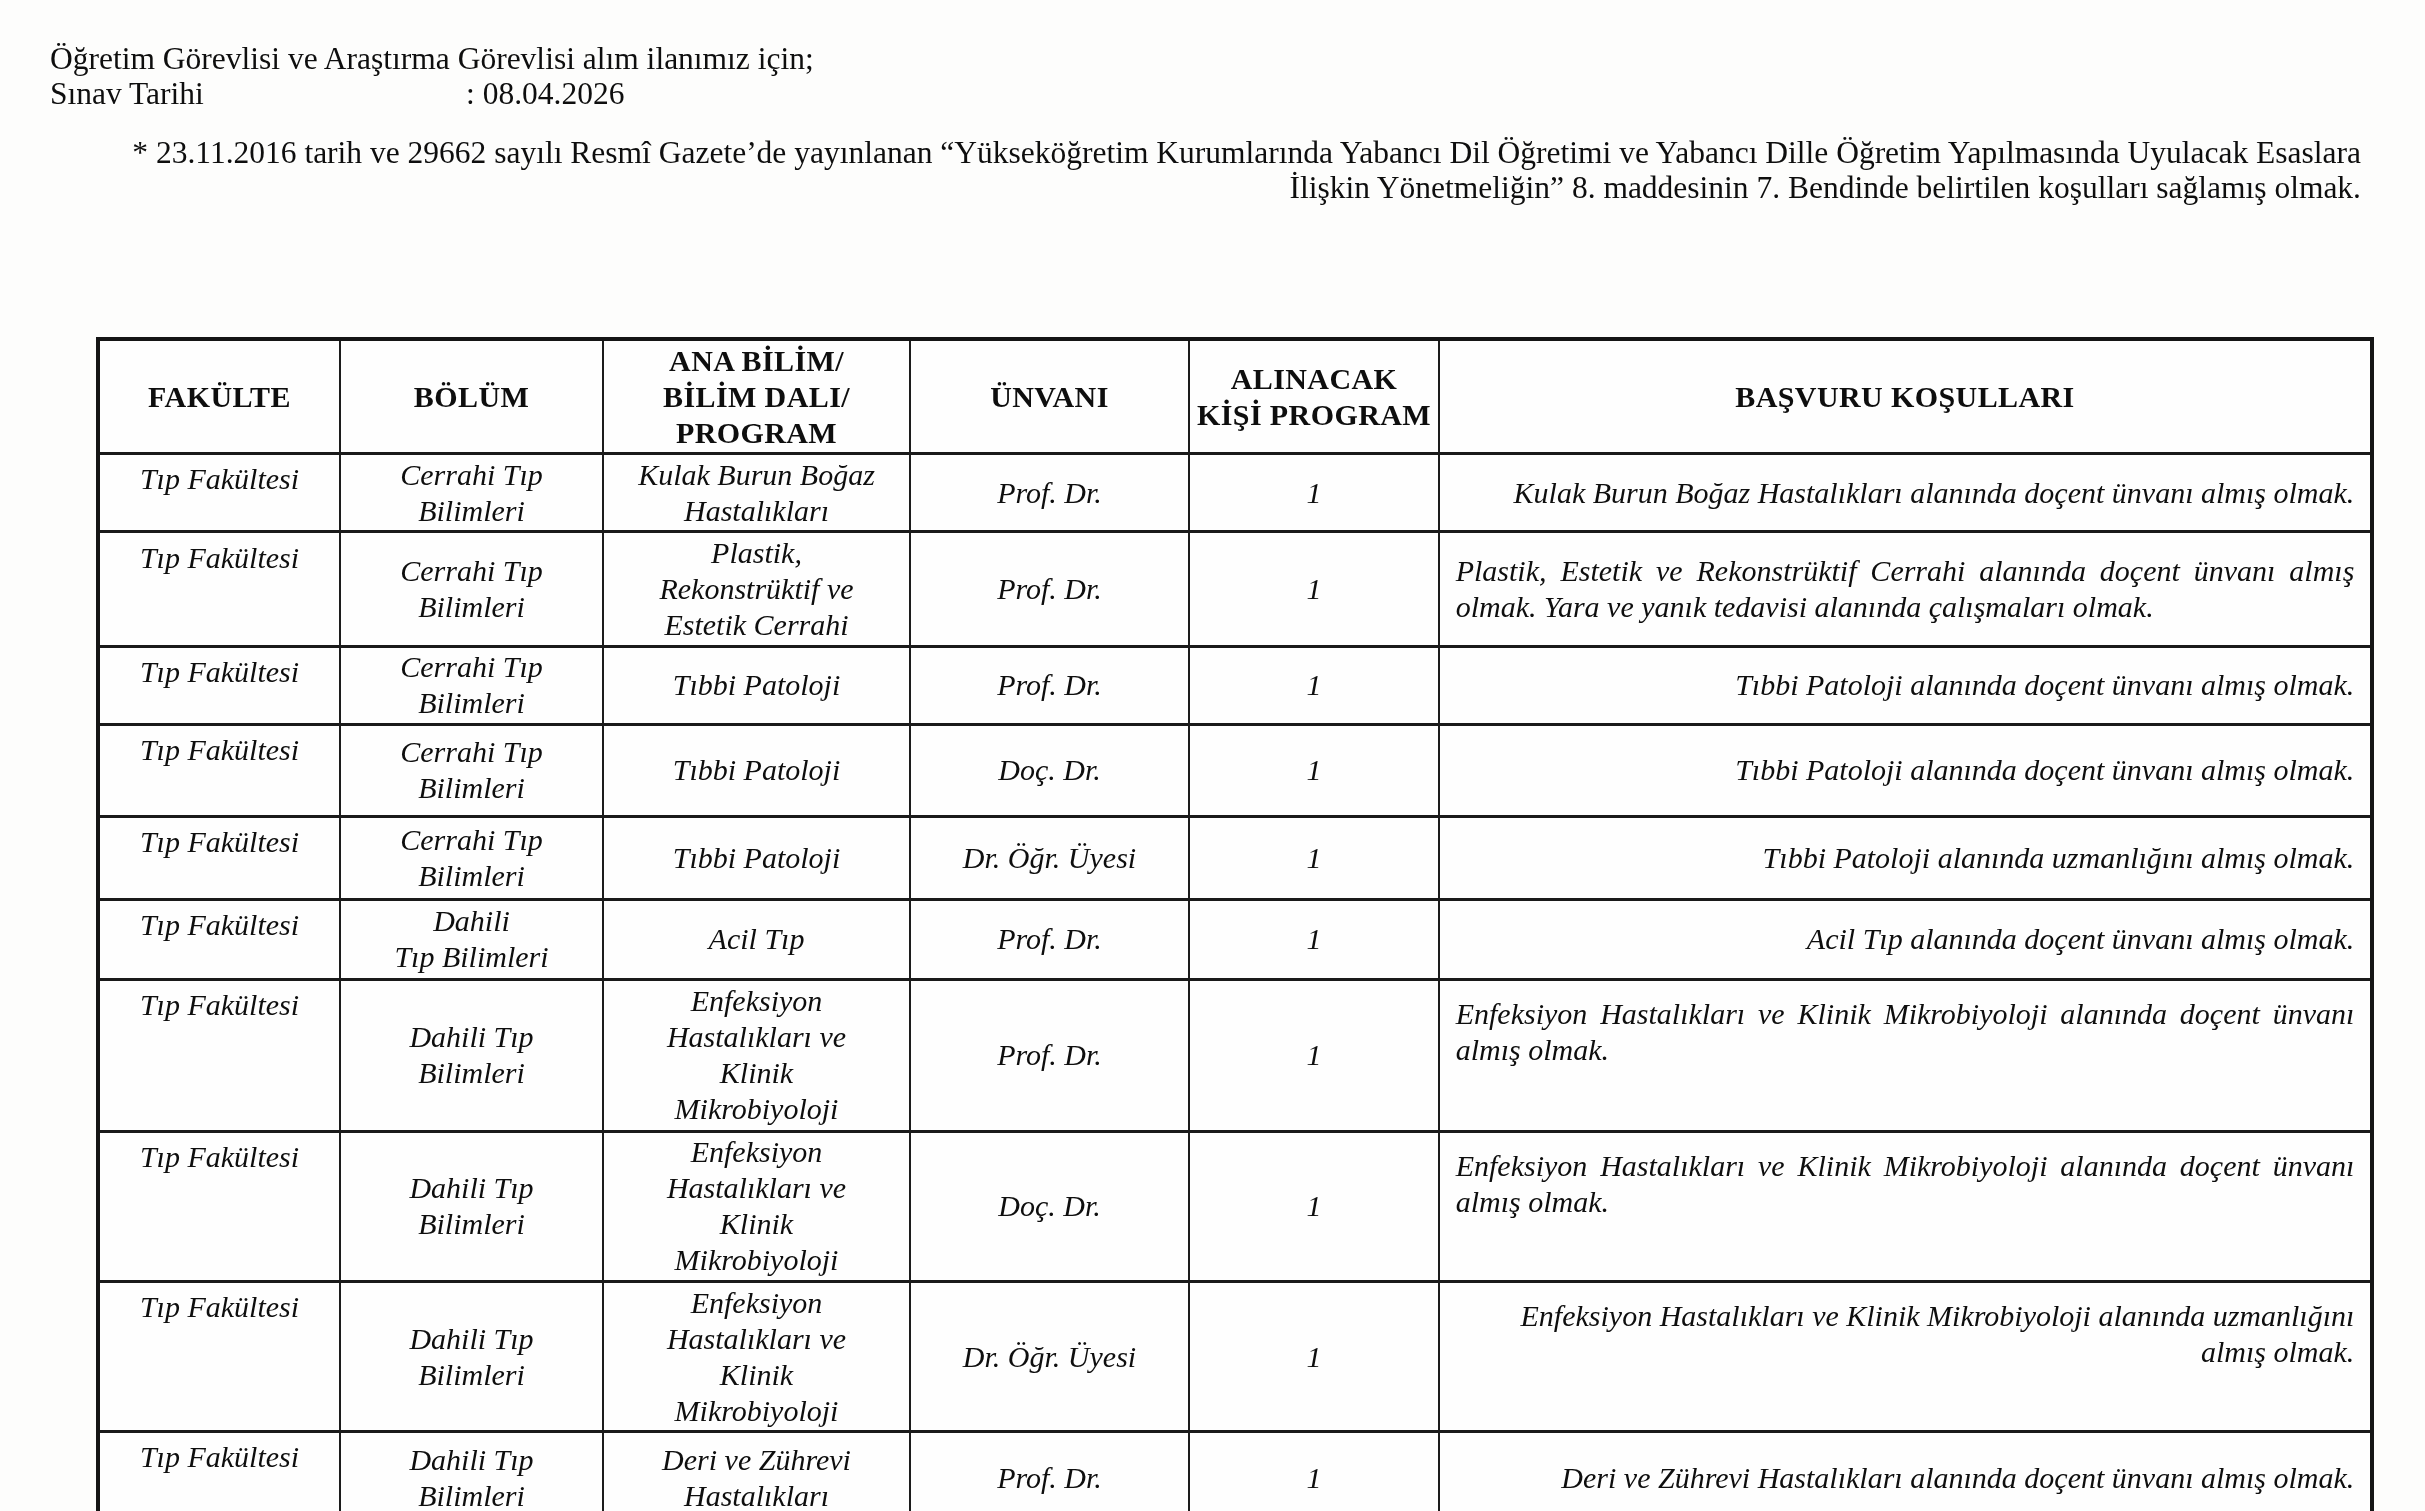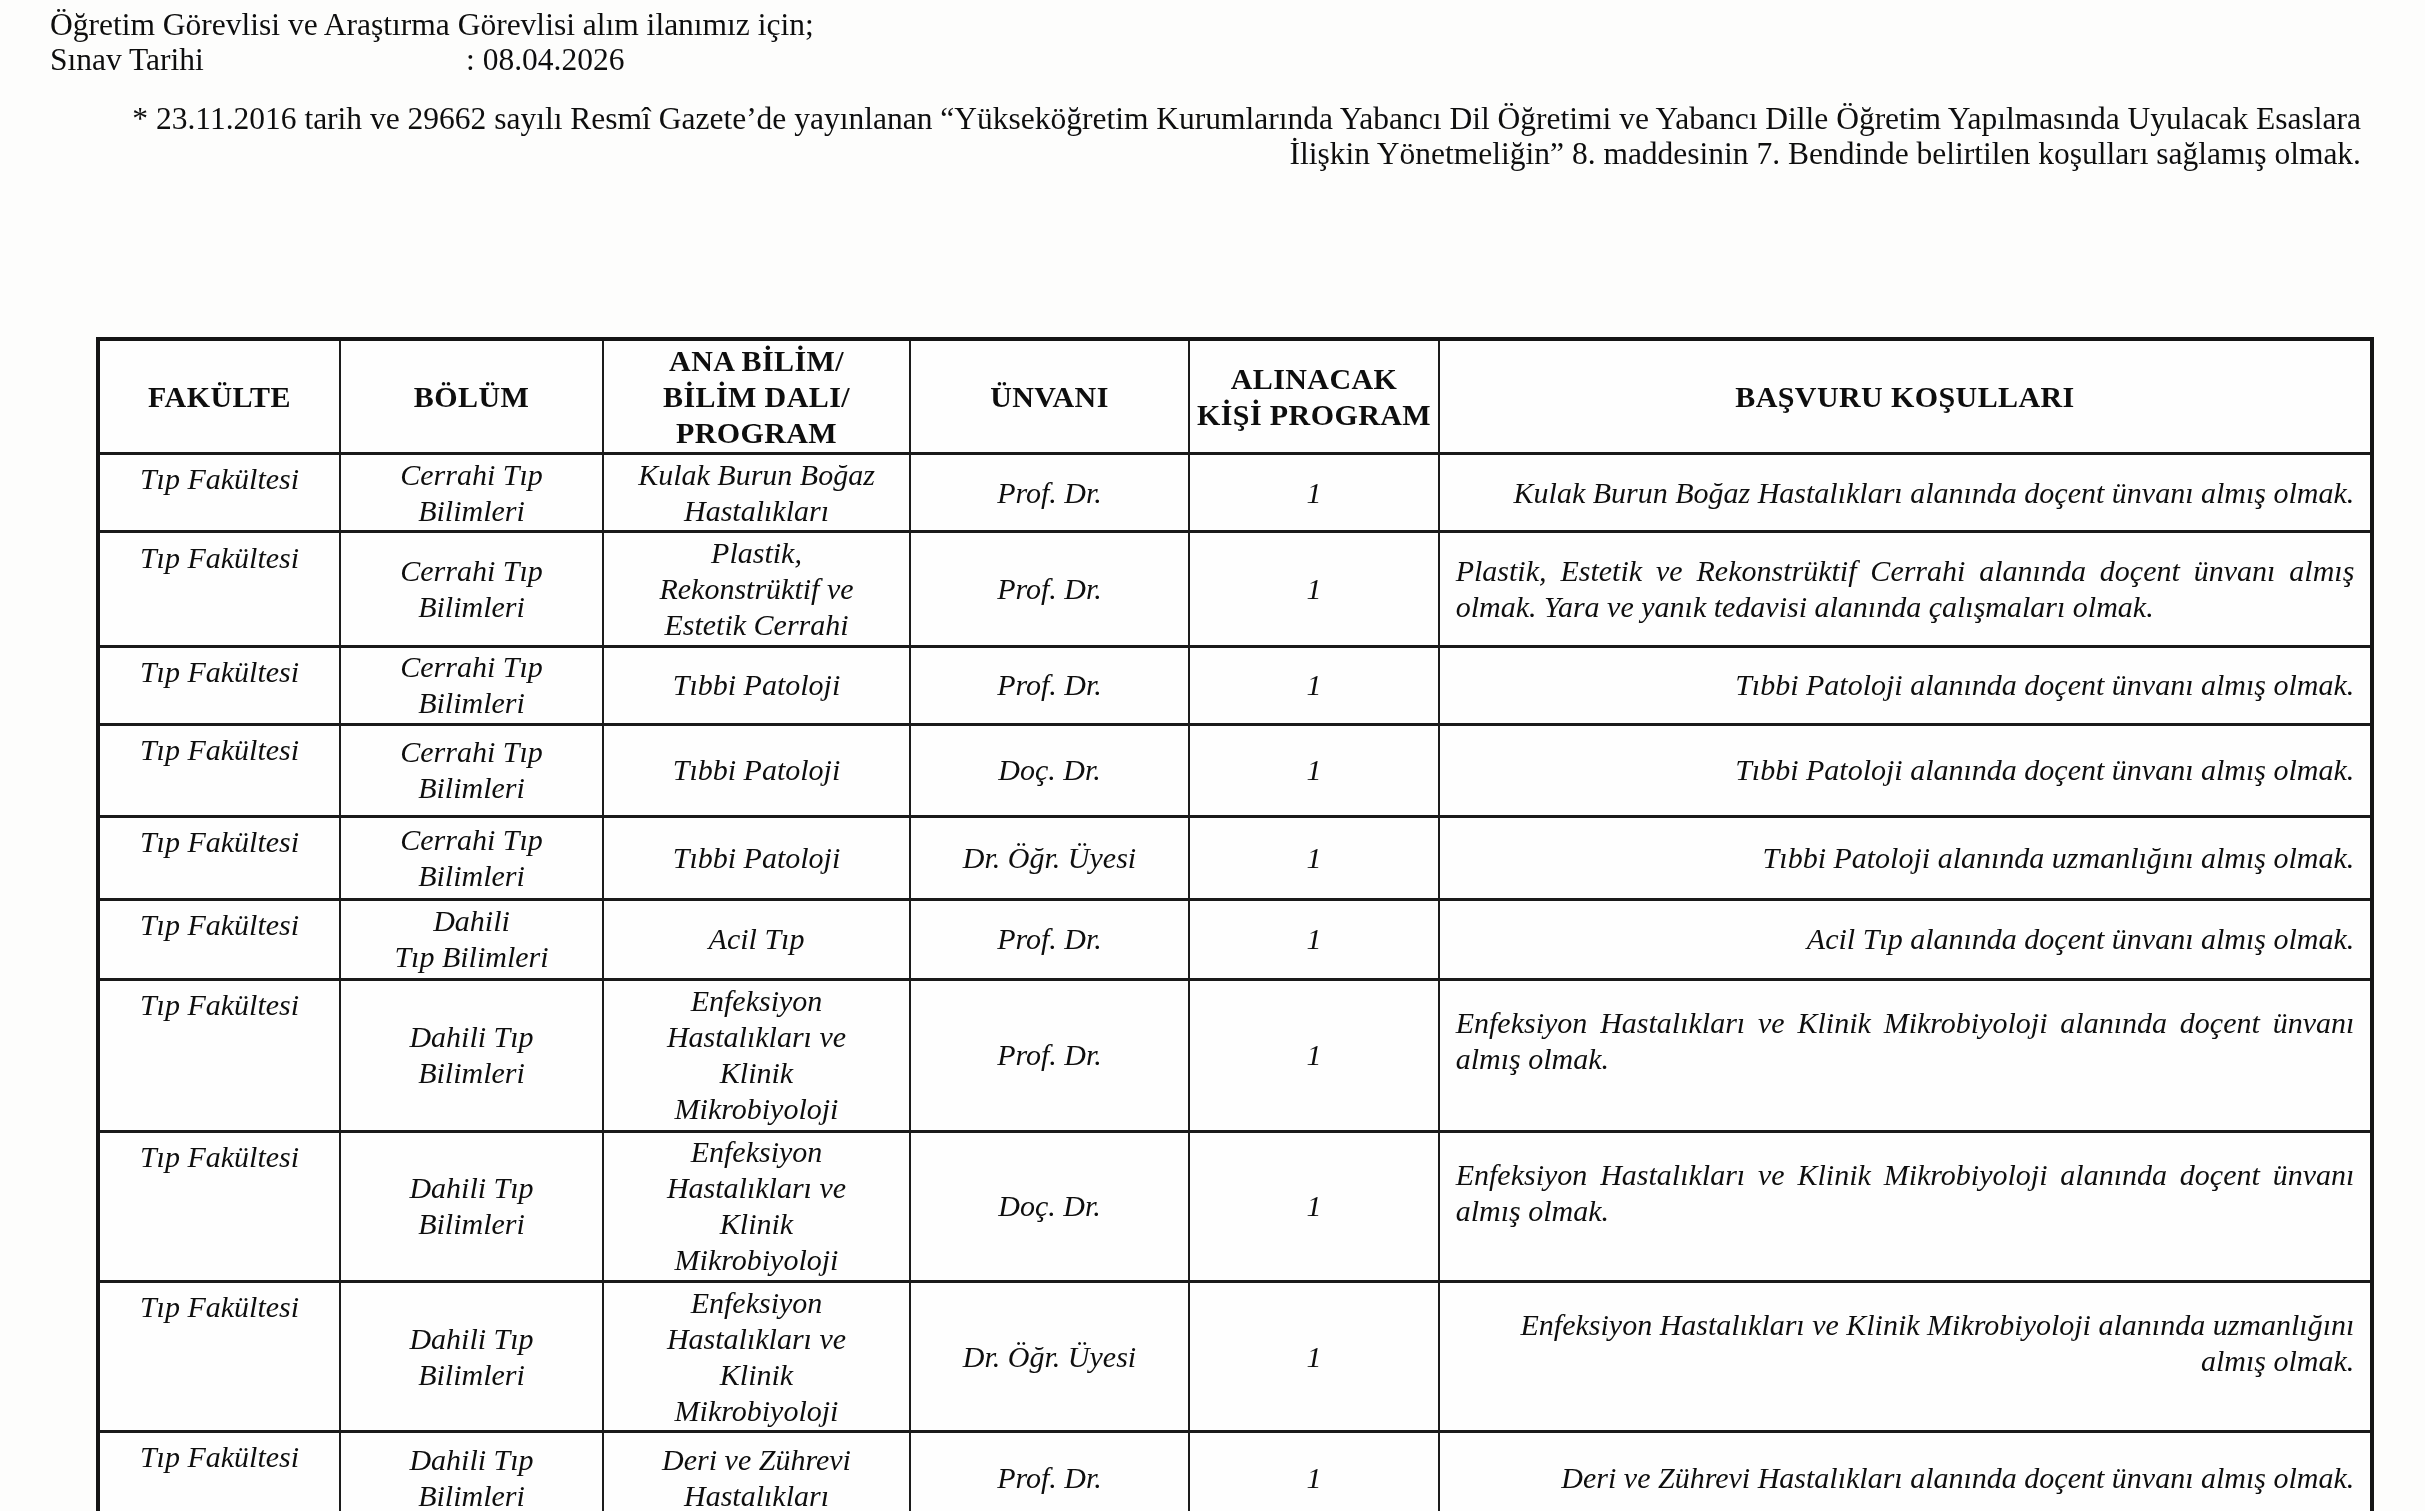--- a/index.html
+++ b/index.html
@@ -13,21 +13,21 @@
     color: #0e0e0e;
   }
   .page {
     position: relative;
     width: 2426px;
     height: 1512px;
   }
   .intro {
     position: absolute;
     left: 50px;
-    top: 7px;
+    top: 41px;
     width: 2311px;
   }
   .intro p {
     margin: 0;
     font-size: 31.5px;
     line-height: 35px;
     white-space: nowrap;
   }
   .date-line .dlabel {
     display: inline-block;
@@ -68,21 +68,21 @@
   }
   .jobs td { white-space: pre-line; font-style: italic; }
   .jobs td.c0 { text-align: center; vertical-align: top; padding-top: 6.3px; }
   .jobs td.c1, .jobs td.c2, .jobs td.c3, .jobs td.c4 { text-align: center; vertical-align: middle; }
   .jobs td.c5 {
     text-align: right;
     vertical-align: middle;
     padding: 6.3px 15.7px;
     white-space: normal;
   }
-  .jobs tr.cond-top td.c5 { vertical-align: top; padding-top: 24px; }
+  .jobs tr.cond-top td.c5 { vertical-align: top; padding-top: 15px; }
   .jobs tr.cond-justify td.c5 { text-align: justify; }
 </style>
 </head>
 <body>
 
 <div class="page">
 
   <div class="intro">
     <p>Öğretim Görevlisi ve Araştırma Görevlisi alım ilanımız için;</p>
     <p class="date-line"><span class="dlabel">Sınav Tarihi</span><span>: 08.04.2026</span></p>

